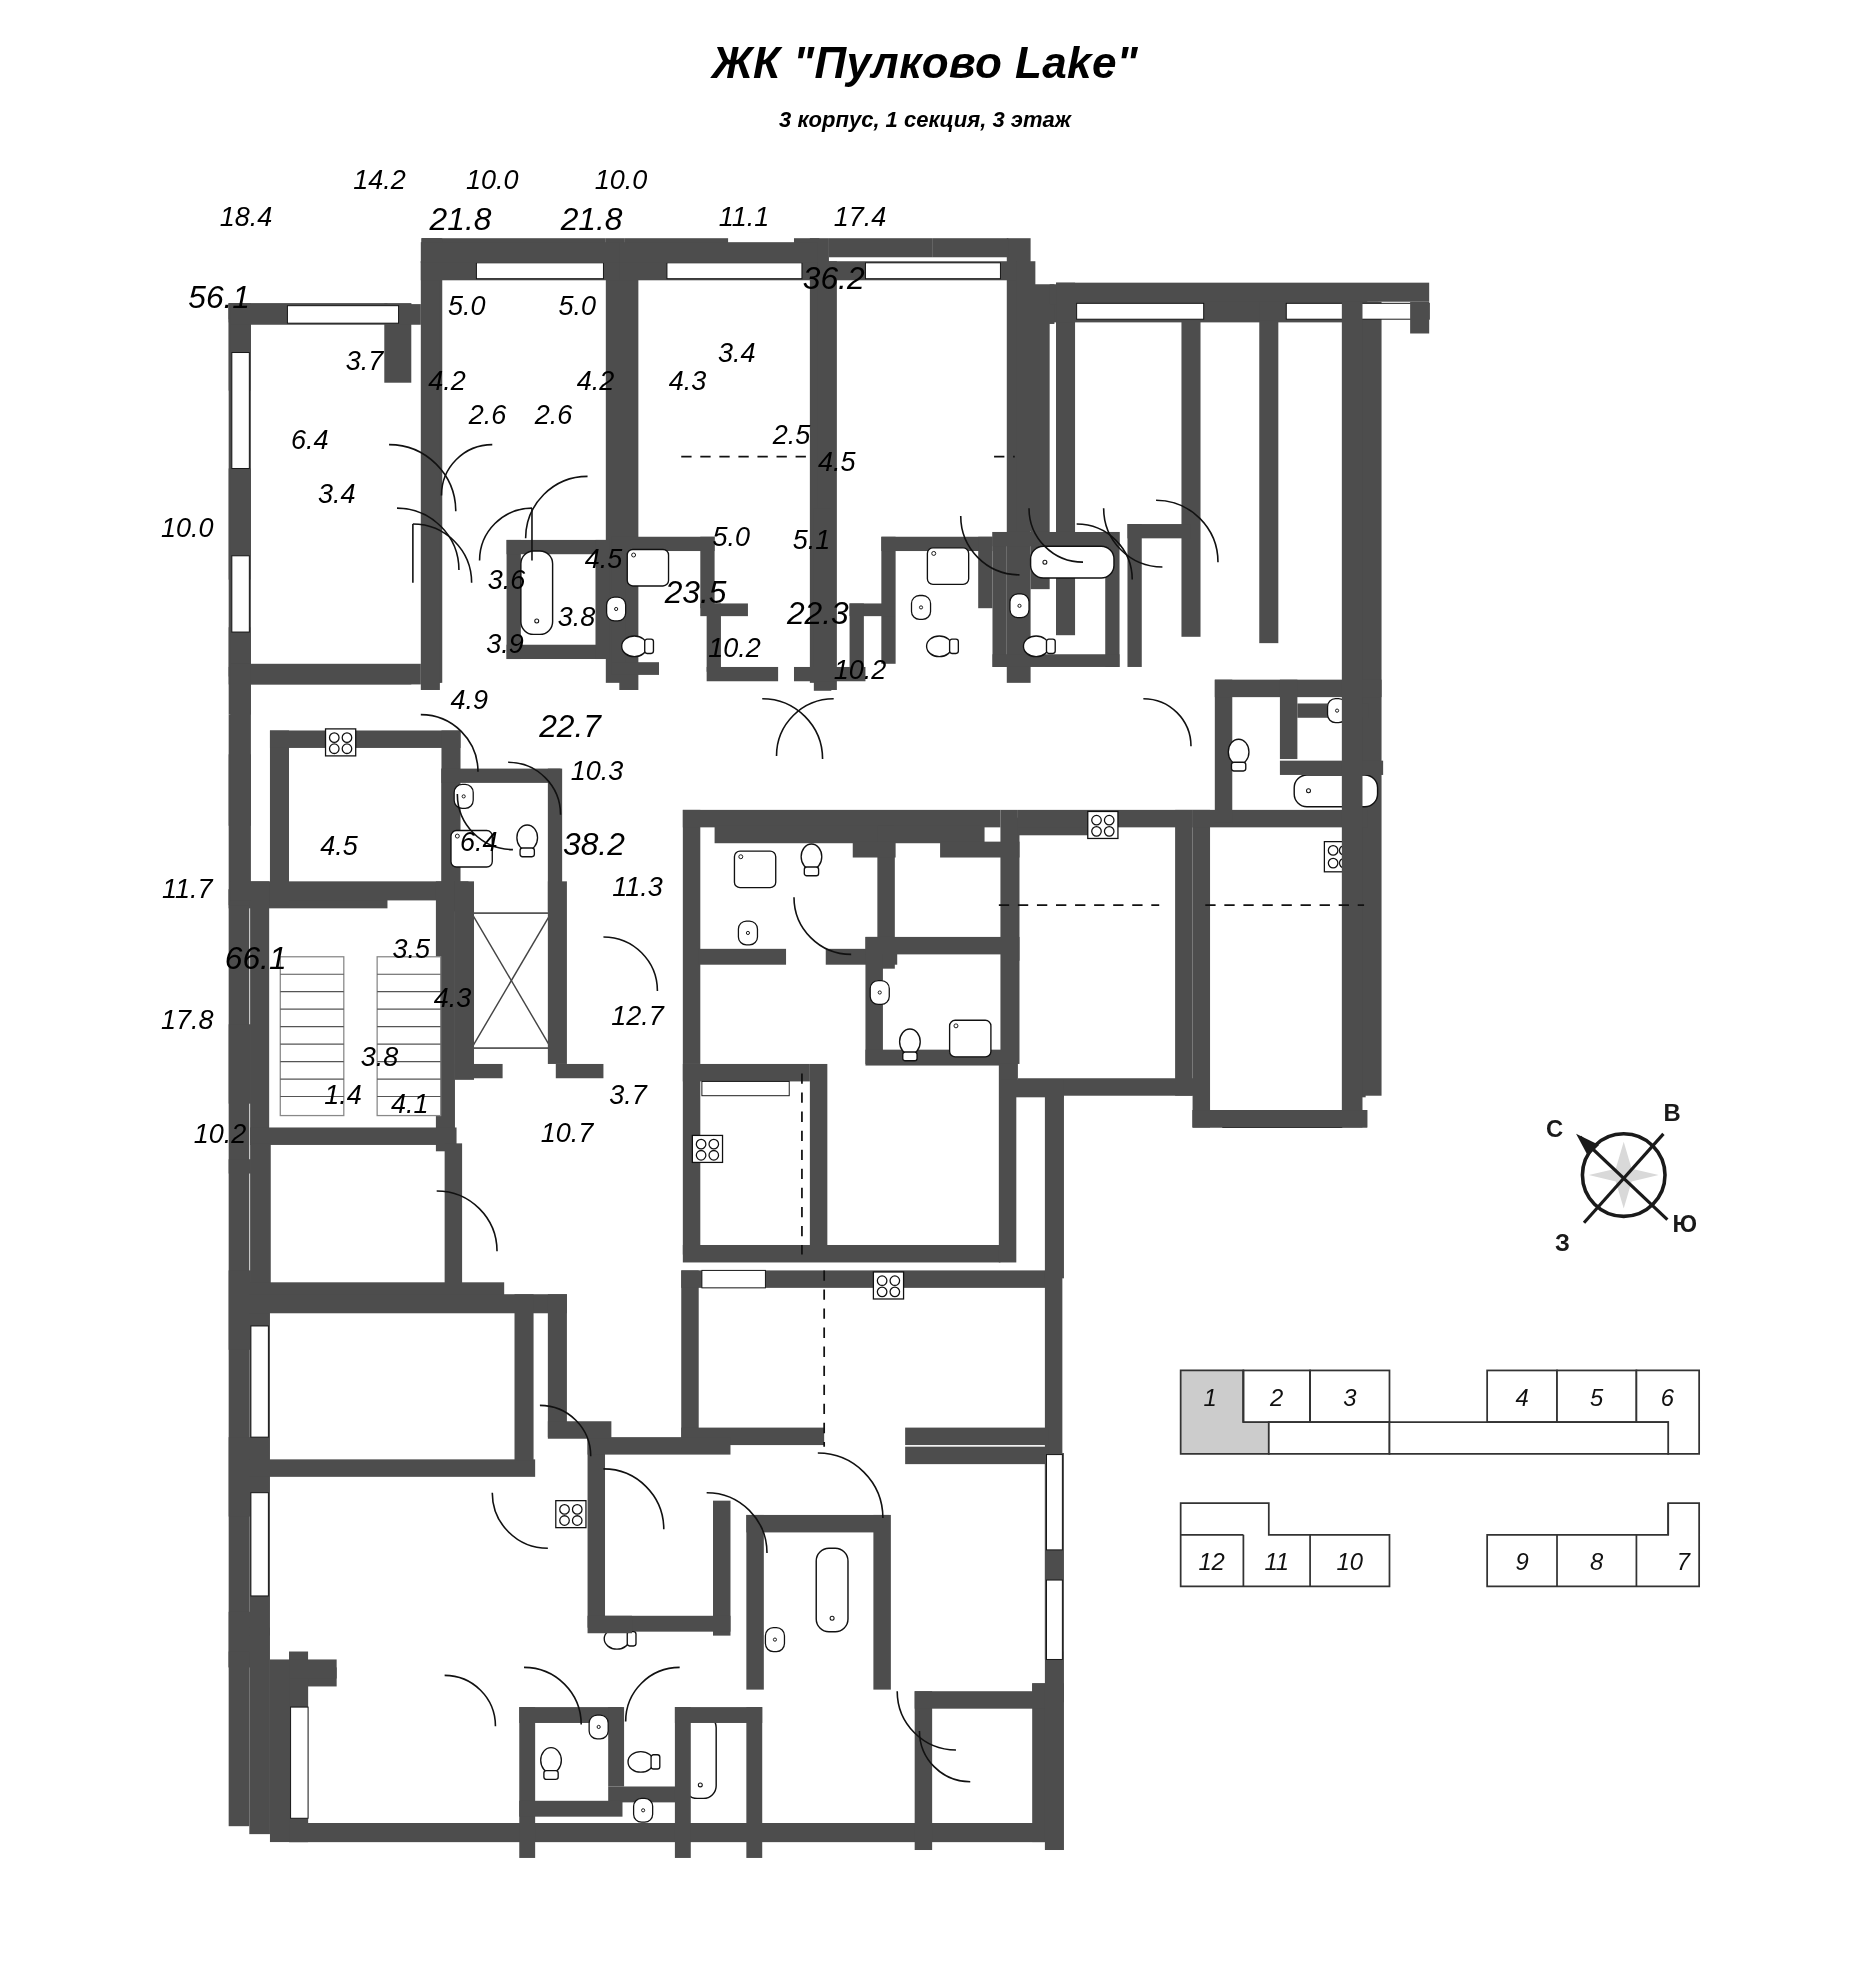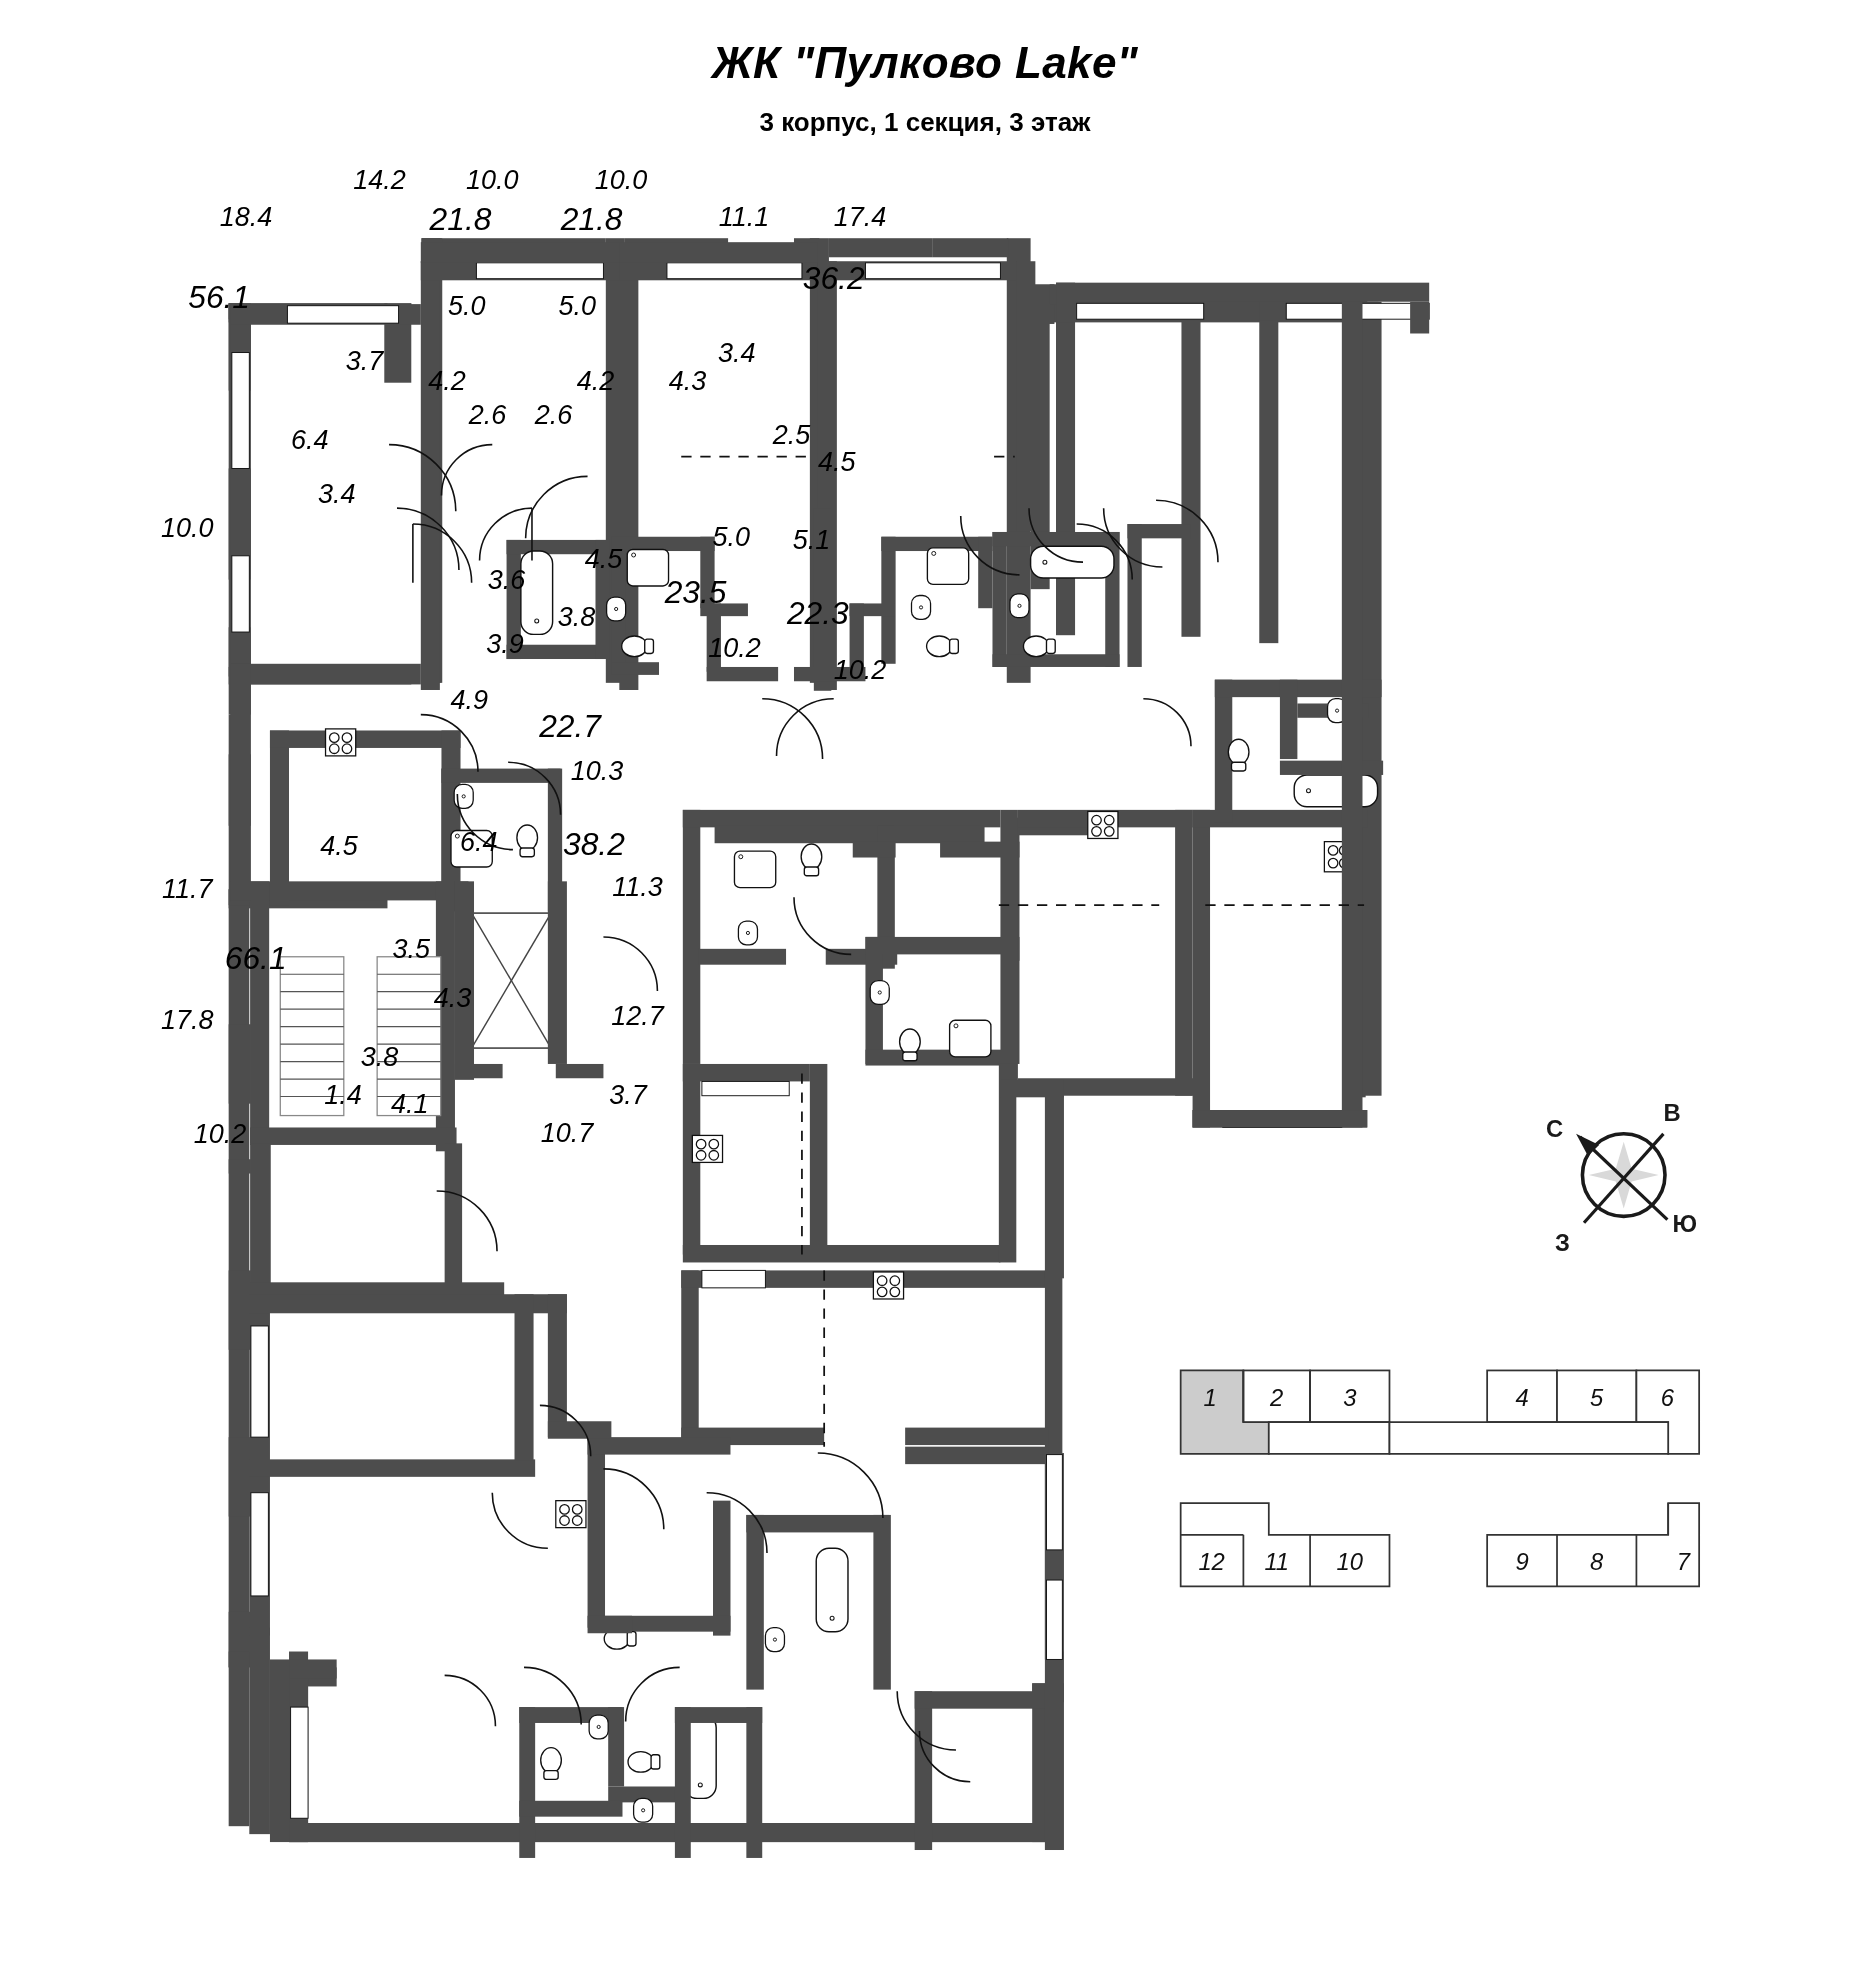--- a/index.html
+++ b/index.html
@@ -1,20 +1,20 @@
 <!DOCTYPE html>
 <html style="font-size:12.7px"><head>
 <meta charset="utf-8">
 <style>
   html,body{margin:0;padding:0;background:#ffffff;}
   body{width:1850px;height:1985px;font-family:"Liberation Sans",sans-serif;position:relative;overflow:hidden;}
   #root{position:absolute;inset:0;}
   .title-block{position:absolute;left:0;top:38px;width:1850px;text-align:center;}
   .title-main{font-size:44px;font-weight:bold;font-style:italic;color:#000;letter-spacing:0.4px;}
-  .title-sub{font-size:26px;font-weight:bold;color:#000;margin-top:19px;}
+  .title-sub{font-size:22px;font-weight:bold;font-style:italic;color:#000;margin-top:19px;}
   svg.plan{position:absolute;left:0;top:0;width:1850px;height:1985px;}
   .area-label{font-family:"Liberation Sans",sans-serif;font-style:italic;font-weight:400;fill:#000;}
   .lbl-big{font-size:40px;}
   .lbl-med{font-size:34px;}
   .compass-letter{font-size:30px;font-weight:bold;fill:#1a1a1a;font-family:"Liberation Sans",sans-serif;}
   .key-num{font-size:30px;font-style:italic;fill:#111;font-family:"Liberation Sans",sans-serif;}
 </style>
 </head>
 <body>
 

